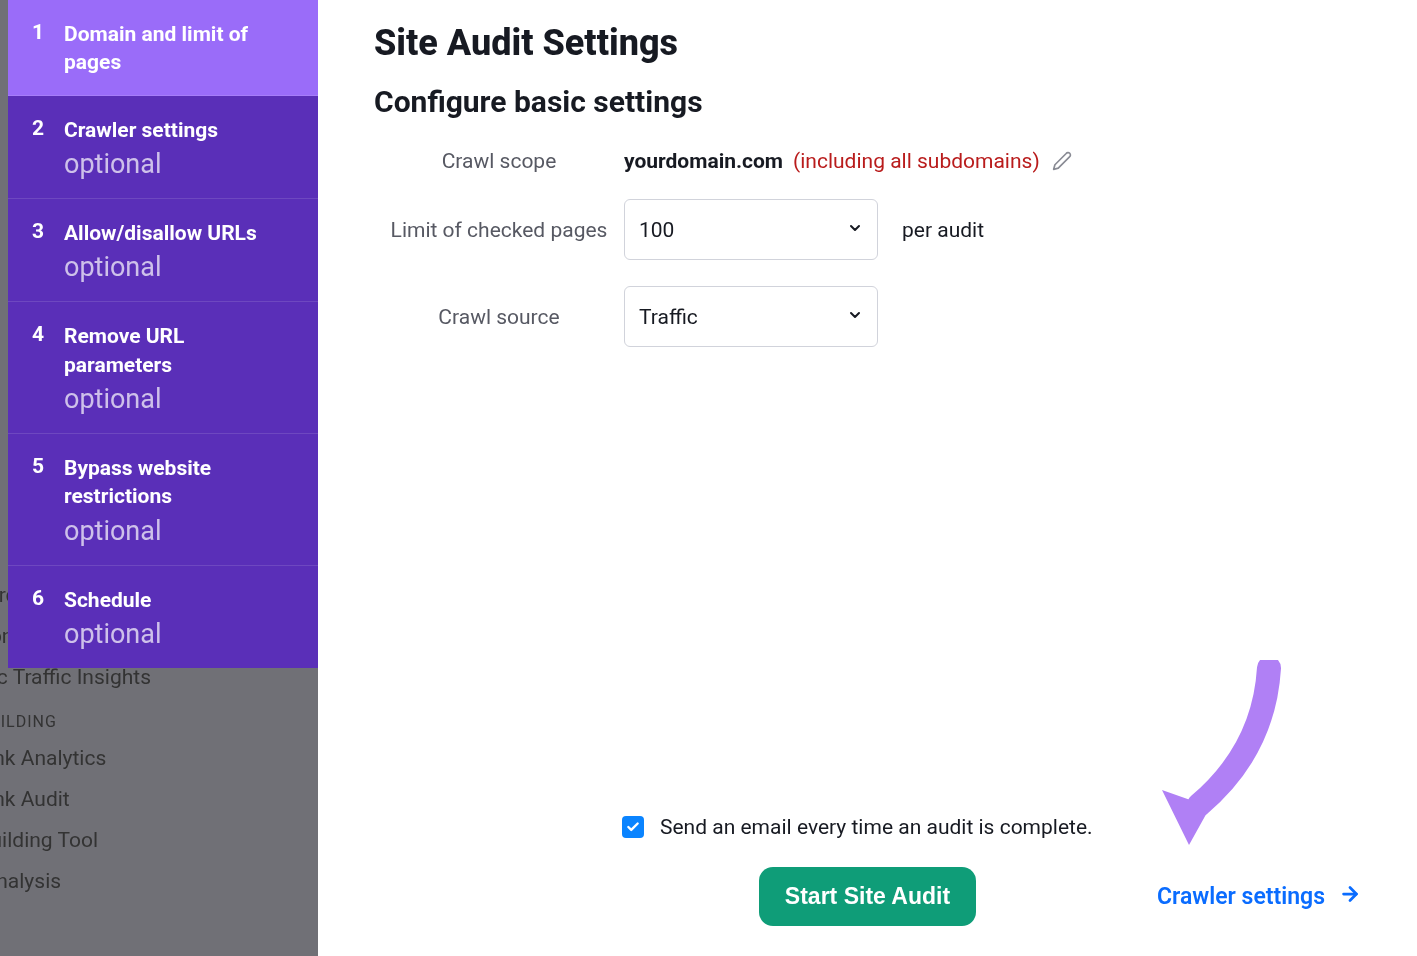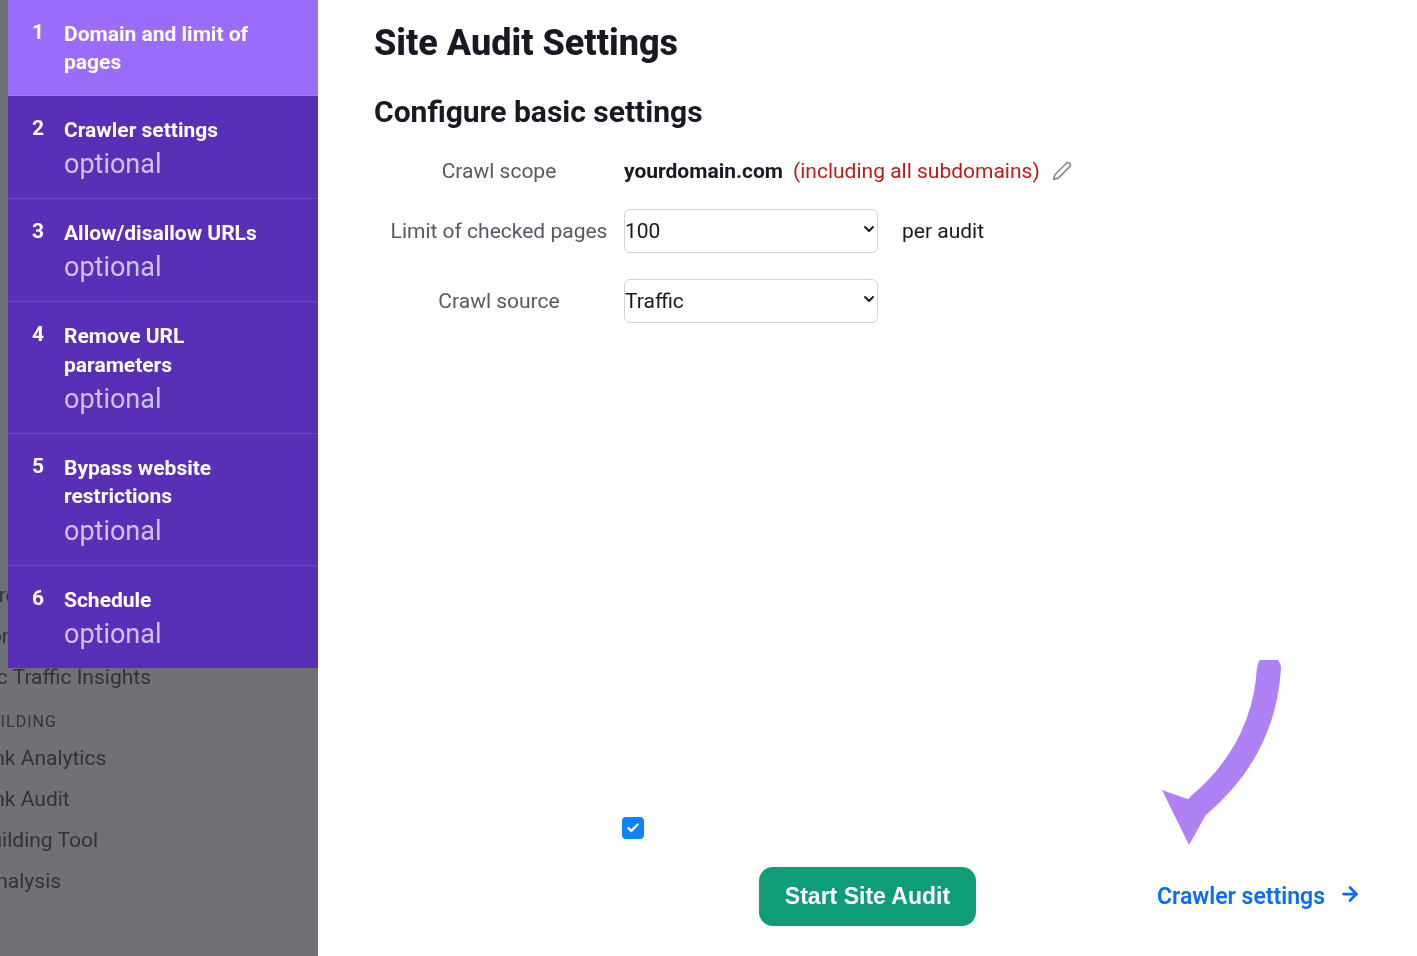--- a/index.html
+++ b/index.html
@@ -110,21 +110,21 @@
       background: #ffffff;
       padding: 22px 56px 30px 56px;
       display: flex;
       flex-direction: column;
       position: relative;
     }
     .page-title {
       font-size: 36px;
       font-weight: 800;
       color: #171a22;
-      margin-bottom: 30px;
+      margin-bottom: 20px;
     }
     .section-title {
       font-size: 30px;
       font-weight: 700;
       color: #171a22;
       margin-bottom: 30px;
     }
     .form-row {
       display: flex;
       align-items: center;
@@ -152,27 +152,27 @@
       color: #b91c1c;
     }
     .pencil-icon {
       color: #898b94;
       display: inline-flex;
       margin-left: 2px;
       cursor: pointer;
     }
     .select-box {
       width: 254px;
-      height: 44px;
+      height: 61px;
       border: 1px solid #d1d3db;
       border-radius: 6px;
       display: flex;
       align-items: center;
       justify-content: space-between;
-      padding: 0 0;
+      padding: 0 14px;
       cursor: pointer;
       background: #ffffff;
     }
     .select-value {
       font-size: 21px;
       color: #171a22;
     }
     .chevron-down {
       color: #171a22;
     }
@@ -360,20 +360,21 @@
       </div>
     </div>
 
     <div class="footer">
       <div class="email-row">
         <div class="checkbox">
           <svg width="14" height="14" viewBox="0 0 24 24" fill="none" stroke="currentColor" stroke-width="4" stroke-linecap="round" stroke-linejoin="round">
               <polyline points="20 6 9 17 4 12"></polyline>
             </svg>
         </div>
+        <span class="email-label">Send an email every time an audit is complete.</span>
       </div>
       <div class="action-row">
         <button class="start-button">Start Site Audit</button>
         <div class="crawler-settings-link">
           <span>Crawler settings</span>
           <span>
             <svg width="22" height="22" viewBox="0 0 24 24" fill="none" stroke="currentColor" stroke-width="3" stroke-linecap="round" stroke-linejoin="round">
                 <line x1="5" y1="12" x2="19" y2="12"></line>
                 <polyline points="12 5 19 12 12 19"></polyline>
               </svg>

